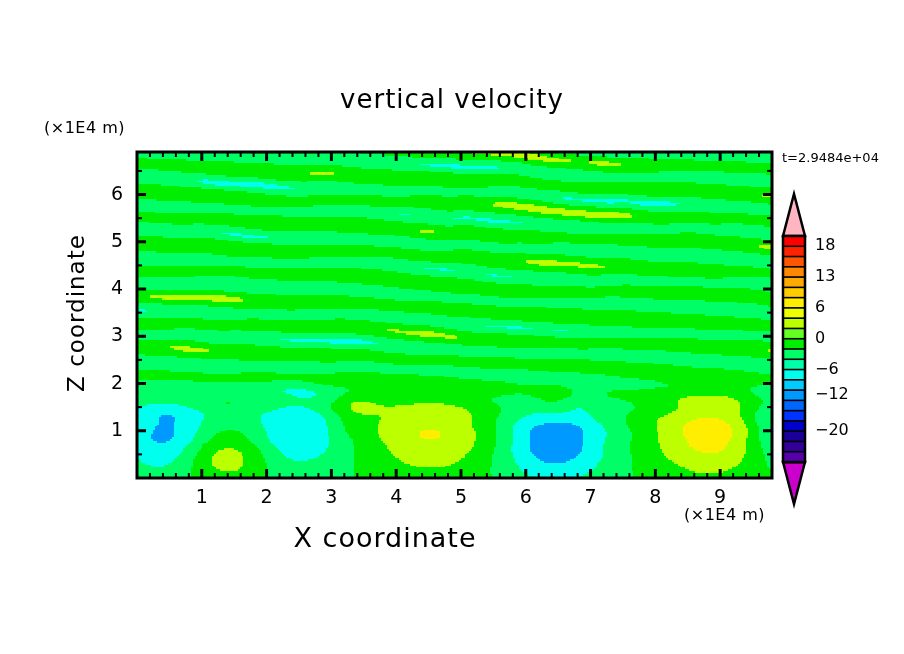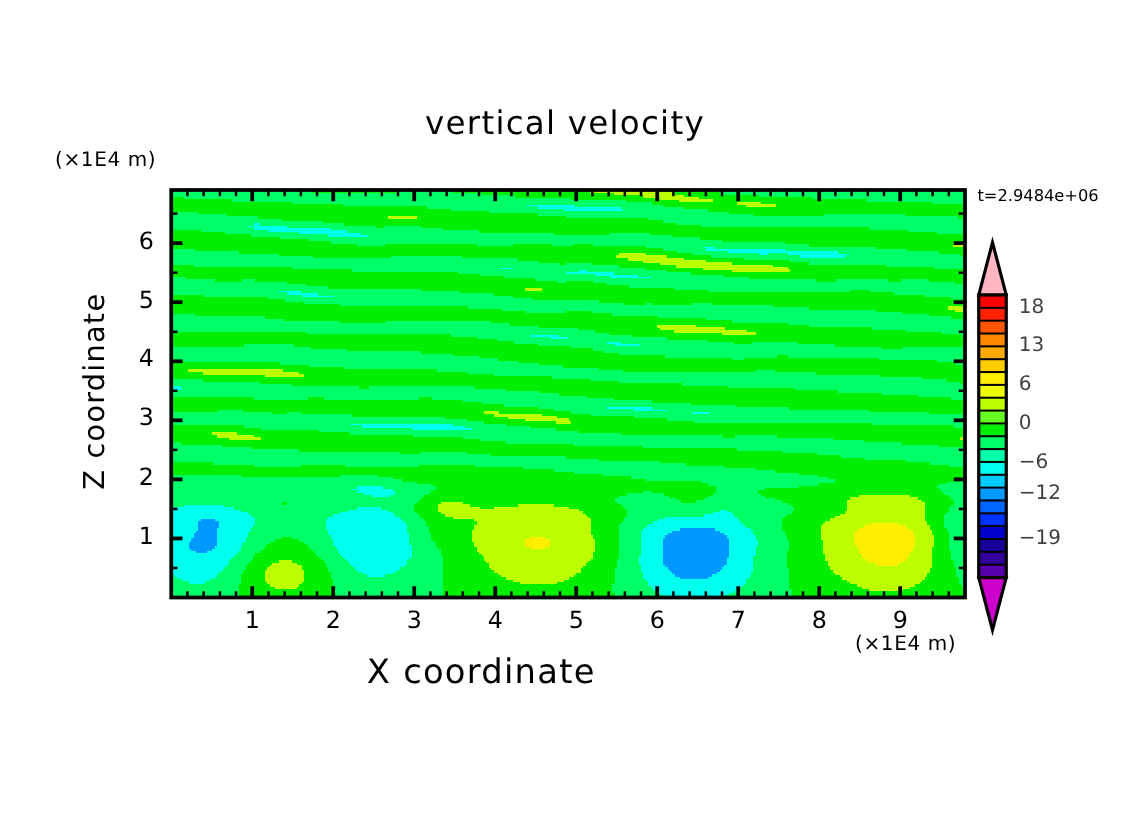--- a/index.html
+++ b/index.html
@@ -25,40 +25,40 @@
   #yaxis-title{
     left:-24px;top:300px;width:200px;text-align:center;
     font-size:23px;letter-spacing:1px;
     transform:rotate(-90deg);transform-origin:50% 50%;
   }
   #tstamp{
     left:782px;top:150px;font-size:13px;letter-spacing:0px;
   }
 
   .tick-label{position:absolute;font-size:19px;color:#000;text-align:center;}
-  .cb-label{position:absolute;font-size:16px;color:#404040;}
+  .cb-label{position:absolute;font-size:16px;color:#000000;}
 
   svg{display:block;position:absolute;left:0;top:0;}
 </style>
 </head>
 <body>
 
 <div id="root">
 
   <div class="txt" id="title">vertical velocity</div>
 
   <div class="txt" id="yunit">(×1E4 m)</div>
 
   <div class="txt" id="xunit">(×1E4 m)</div>
 
   <div class="txt" id="xaxis-title">X coordinate</div>
 
   <div class="txt" id="yaxis-title">Z coordinate</div>
 
-  <div class="txt" id="tstamp">t=2.9484e+06</div>
+  <div class="txt" id="tstamp">t=2.9484e+04</div>
 
   <svg id="plot" width="904" height="654">
     <defs>
       <clipPath id="plotclip">
           <rect id="clipr" x="137" y="152" width="635" height="326"></rect>
         </clipPath>
     </defs>
     <g id="field" clip-path="url(#plotclip)">
         <rect x="137" y="152" width="635" height="326" fill="#00ee00"></rect>
         <path d="M543.02 461.23h23.69v2.46h-23.69ZM539.17 459.37h31.39v2.46h-31.39ZM537.24 457.51h37.16v2.46h-37.16ZM535.32 455.65h41.01v2.46h-41.01ZM533.39 453.78h44.86v2.46h-44.86ZM531.47 451.92h48.71v2.46h-48.71ZM529.55 450.06h52.55v2.46h-52.55ZM529.55 448.19h52.55v2.46h-52.55ZM529.55 446.33h52.55v2.46h-52.55ZM529.55 444.47h54.48v2.46h-54.48ZM529.55 442.61h54.48v2.46h-54.48ZM156.24 440.74h10.22v2.46h-10.22ZM529.55 440.74h54.48v2.46h-54.48ZM152.39 438.88h17.92v2.46h-17.92ZM529.55 438.88h54.48v2.46h-54.48ZM150.47 437.02h21.77v2.46h-21.77ZM529.55 437.02h54.48v2.46h-54.48ZM150.47 435.15h23.69v2.46h-23.69ZM529.55 435.15h54.48v2.46h-54.48ZM150.47 433.29h23.69v2.46h-23.69ZM529.55 433.29h54.48v2.46h-54.48ZM152.39 431.43h21.77v2.46h-21.77ZM529.55 431.43h54.48v2.46h-54.48ZM152.39 429.57h21.77v2.46h-21.77ZM529.55 429.57h54.48v2.46h-54.48ZM154.32 427.70h19.84v2.46h-19.84ZM531.47 427.70h50.63v2.46h-50.63ZM154.32 425.84h19.84v2.46h-19.84ZM533.39 425.84h46.78v2.46h-46.78ZM156.24 423.98h17.92v2.46h-17.92ZM537.24 423.98h39.08v2.46h-39.08ZM158.17 422.11h15.99v2.46h-15.99ZM543.02 422.11h29.46v2.46h-29.46ZM158.17 420.25h17.92v2.46h-17.92ZM158.17 418.39h17.92v2.46h-17.92ZM158.17 416.53h17.92v2.46h-17.92ZM160.09 414.66h12.15v2.46h-12.15Z" fill="#0099ff" shape-rendering="crispEdges"></path>
@@ -239,15 +239,15 @@
       <div class="tick-label" style="left: 91px; top: 228.768px; width: 32px; text-align: right;">5</div>
       <div class="tick-label" style="left: 91px; top: 181.522px; width: 32px; text-align: right;">6</div>
     </div>
   <div id="cblabels">
       <div class="cb-label" style="left: 815px; top: 235.273px;">18</div>
       <div class="cb-label" style="left: 815px; top: 266.091px;">13</div>
       <div class="cb-label" style="left: 815px; top: 296.909px;">6</div>
       <div class="cb-label" style="left: 815px; top: 327.727px;">0</div>
       <div class="cb-label" style="left: 815px; top: 358.545px;">−6</div>
       <div class="cb-label" style="left: 815px; top: 384px;">−12</div>
-      <div class="cb-label" style="left: 815px; top: 420.182px;">−19</div>
+      <div class="cb-label" style="left: 815px; top: 420.182px;">−20</div>
     </div>
 </div>
 
 </body></html>

